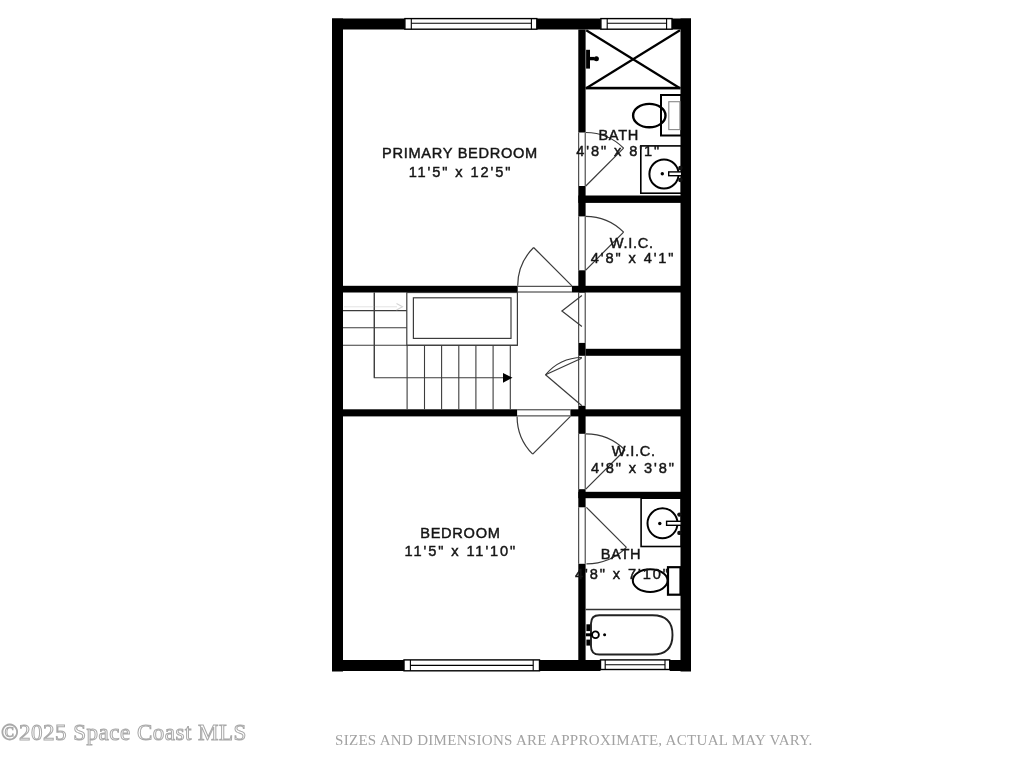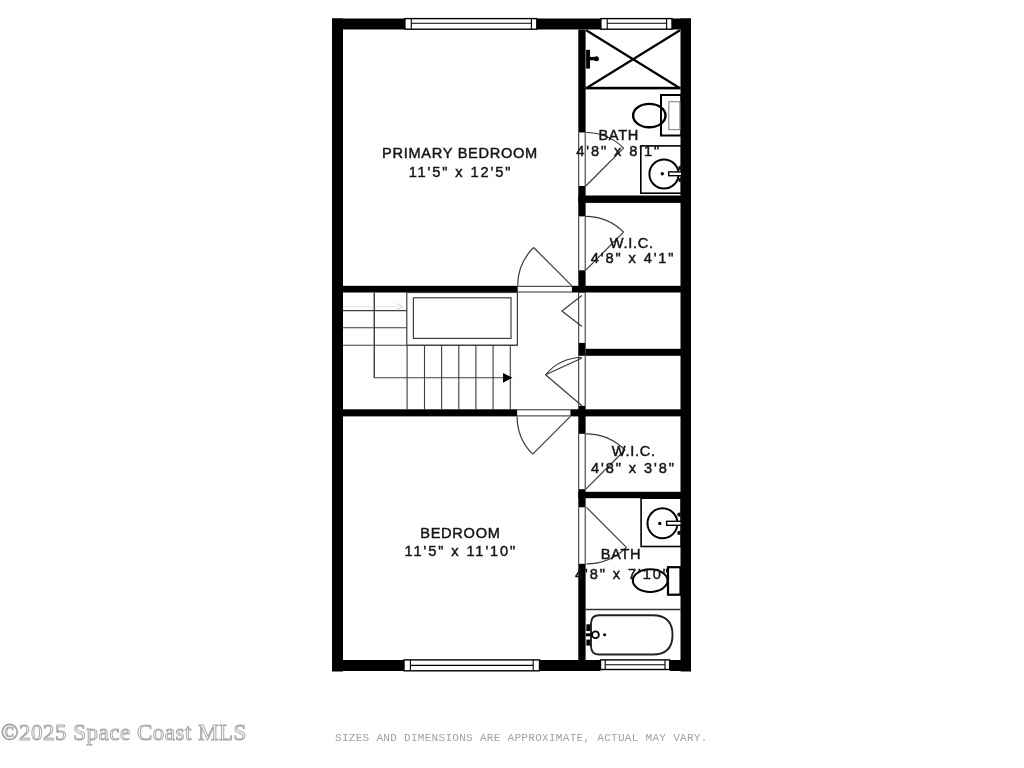--- a/index.html
+++ b/index.html
@@ -7,22 +7,22 @@
   .page{position:relative;width:1024px;height:768px;background:#fff;overflow:hidden;
         font-family:"Liberation Sans", sans-serif;transform:translateZ(0);}
   svg{position:absolute;left:0;top:0;will-change:transform;}
   .lbl{font-family:"Liberation Sans", sans-serif;font-size:14.6px;fill:#151515;
        letter-spacing:0.7px;text-anchor:middle;stroke:#151515;stroke-width:0.45px;}
   .dim{font-family:"Liberation Sans", sans-serif;font-size:14.6px;fill:#151515;
        letter-spacing:1.9px;text-anchor:middle;stroke:#151515;stroke-width:0.45px;}
   .wm{position:absolute;left:1px;top:720px;font-family:"Liberation Serif", serif;
       font-size:23px;color:#ffffff;-webkit-text-stroke:1px #a9a9a9;
       letter-spacing:0.5px;white-space:nowrap;will-change:transform;text-align:center;}
-  .disc{position:absolute;left:335px;top:732px;font-family:Liberation Mono, monospace;
-      font-size:11px;color:#a2a2a2;letter-spacing:0.3px;white-space:nowrap;will-change:transform;}
+  .disc{position:absolute;left:335px;top:732px;font-family:Liberation Serif, serif;
+      font-size:15px;color:#a2a2a2;letter-spacing:0.3px;white-space:nowrap;will-change:transform;}
 </style>
 </head>
 <body>
 <div class="page">
 <svg width="1024" height="768" viewBox="0 0 1024 768">
 
   <rect x="0" y="0" width="1024" height="768" fill="#ffffff"></rect>
 
   <g id="plan">
 

